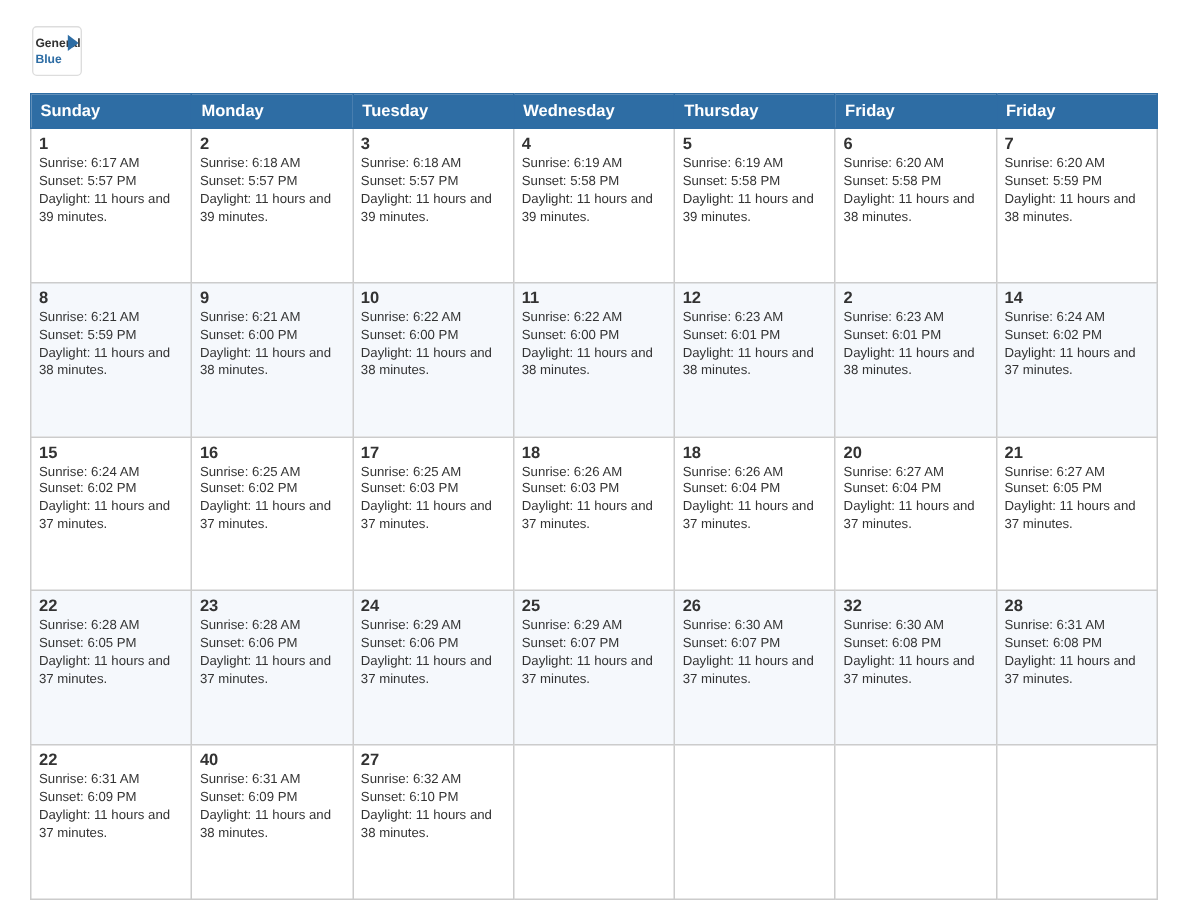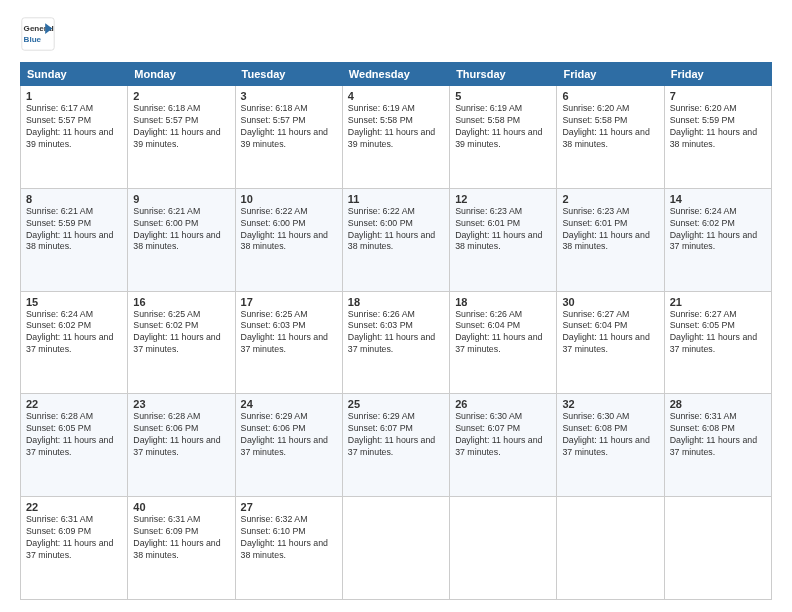--- a/index.html
+++ b/index.html
@@ -269,21 +269,21 @@
       </td>
           <td>
         <span class="day-num">18</span>
         <div class="day-info">
           Sunrise: 6:26 AM<br>
           Sunset: 6:04 PM<br>
           Daylight: 11 hours and 37 minutes.
         </div>
       </td>
           <td>
-        <span class="day-num">30</span>
+        <span class="day-num">20</span>
         <div class="day-info">
           Sunrise: 6:27 AM<br>
           Sunset: 6:04 PM<br>
           Daylight: 11 hours and 37 minutes.
         </div>
       </td>
           <td>
         <span class="day-num">21</span>
         <div class="day-info">
           Sunrise: 6:27 AM<br>

